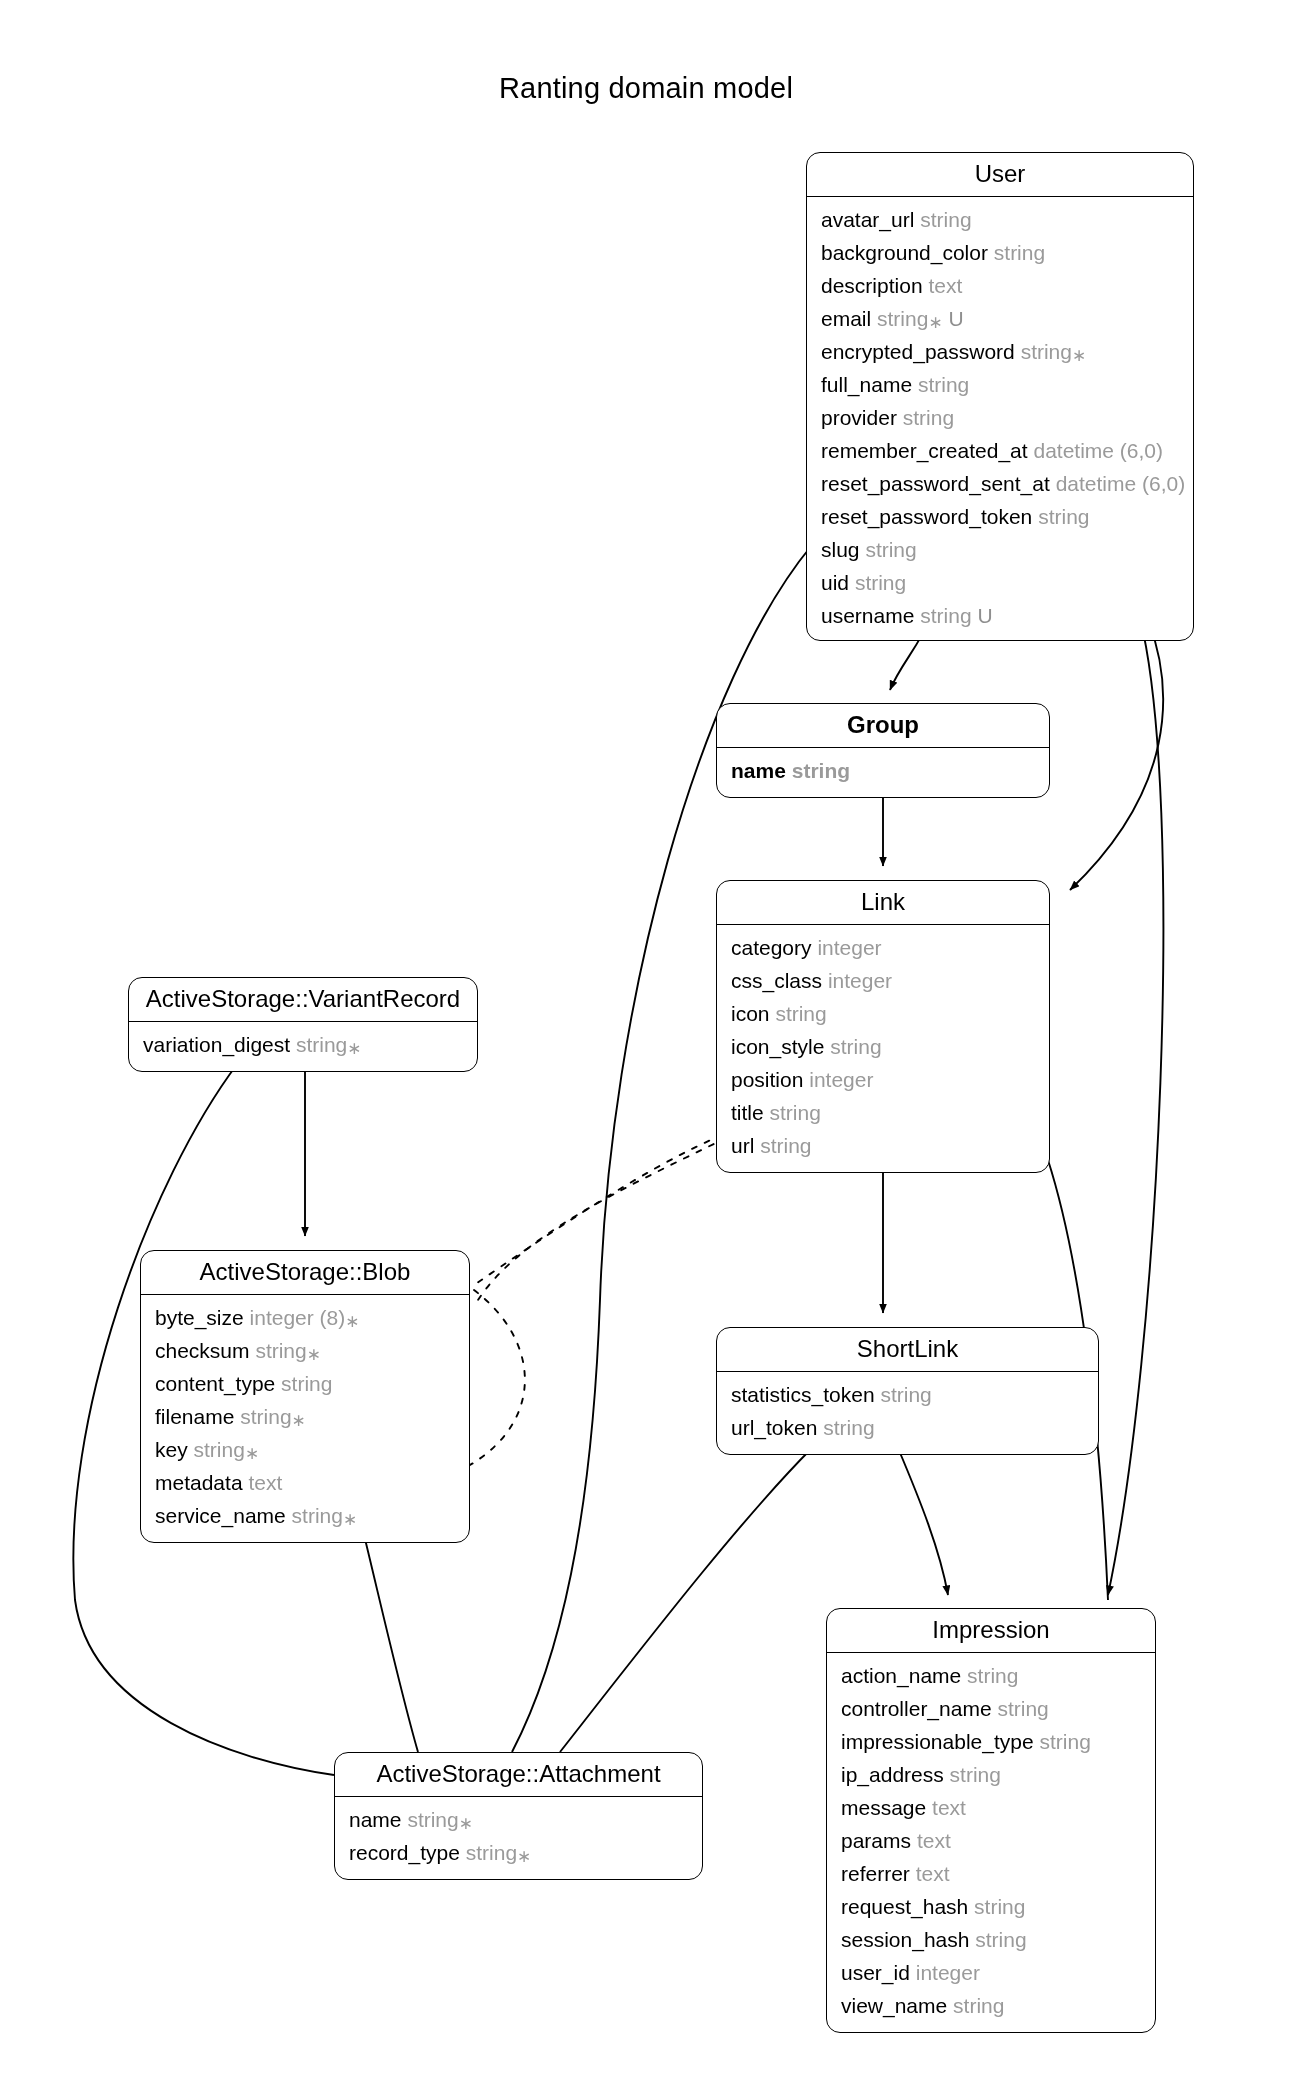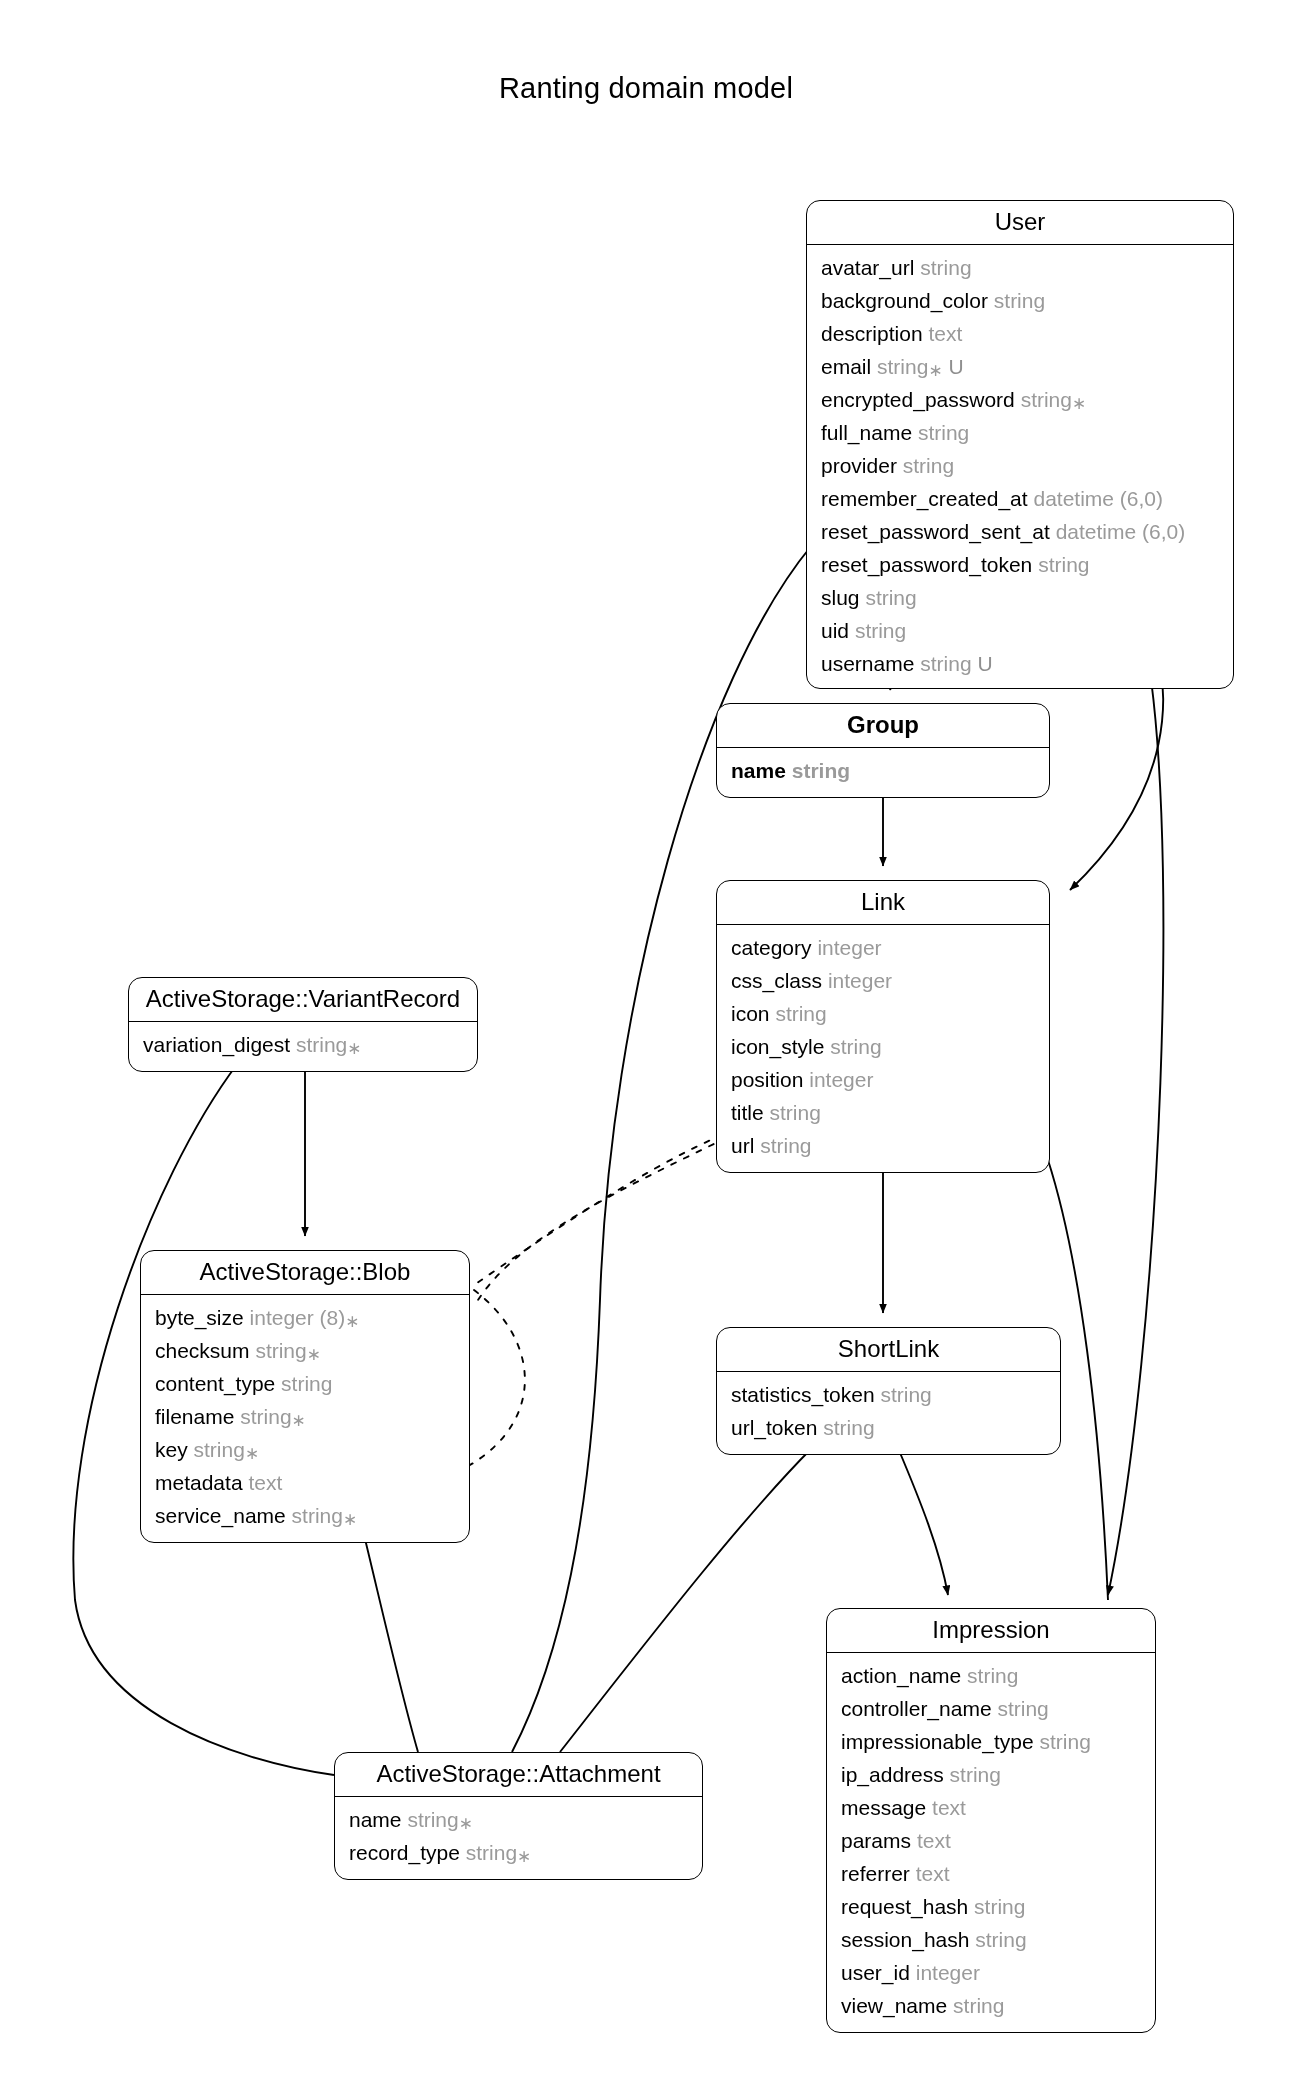--- a/index.html
+++ b/index.html
@@ -68,26 +68,26 @@
   .attr .aname { color: #000000; }
   .attr .atype { color: #9a9a9a; }
   .attr .aflag {
     color: #9a9a9a;
     font-size: 17px;
     position: relative;
     top: 2px;
   }
   .attr .aidx { color: #8f8f8f; }
   
-  #ent-user        { left: 806px;  top: 152px;  width: 428px; margin-top: 48px; }
+  #ent-user        { left: 806px;  top: 152px;  width: 388px; }
   #ent-group       { left: 716px;  top: 703px;  width: 334px; font-weight: bold; }
   #ent-link        { left: 716px;  top: 880px;  width: 334px; }
   #ent-variant     { left: 128px;  top: 977px;  width: 350px; }
   #ent-blob        { left: 140px;  top: 1250px; width: 330px; }
-  #ent-shortlink   { left: 716px;  top: 1327px; width: 345px; }
+  #ent-shortlink   { left: 716px;  top: 1327px; width: 383px; }
   #ent-attachment  { left: 334px;  top: 1752px; width: 369px; }
   #ent-impression  { left: 826px;  top: 1608px; width: 330px; }
 </style>
 </head>
 <body>
 
 <div id="canvas">
 
   <div class="diagram-title">Ranting domain model</div>
 

